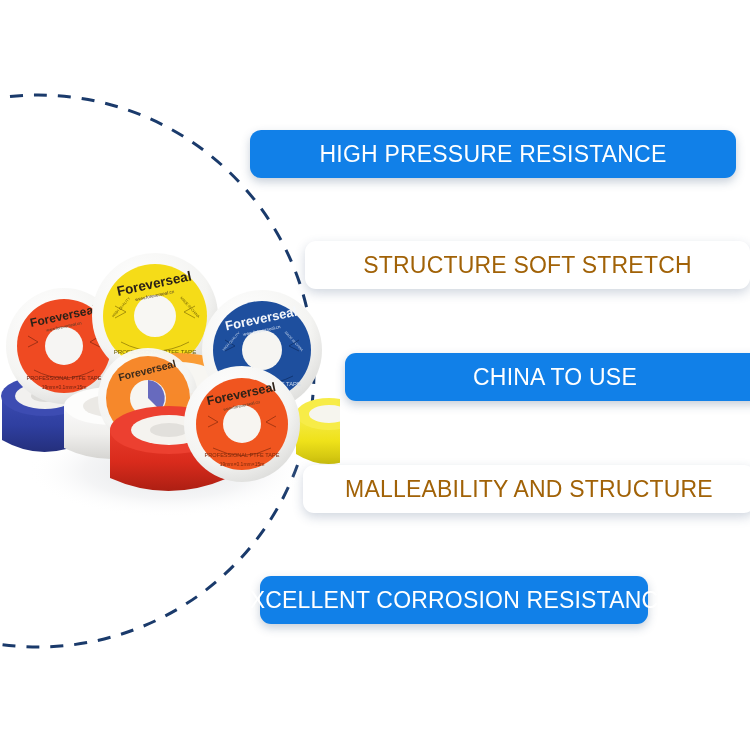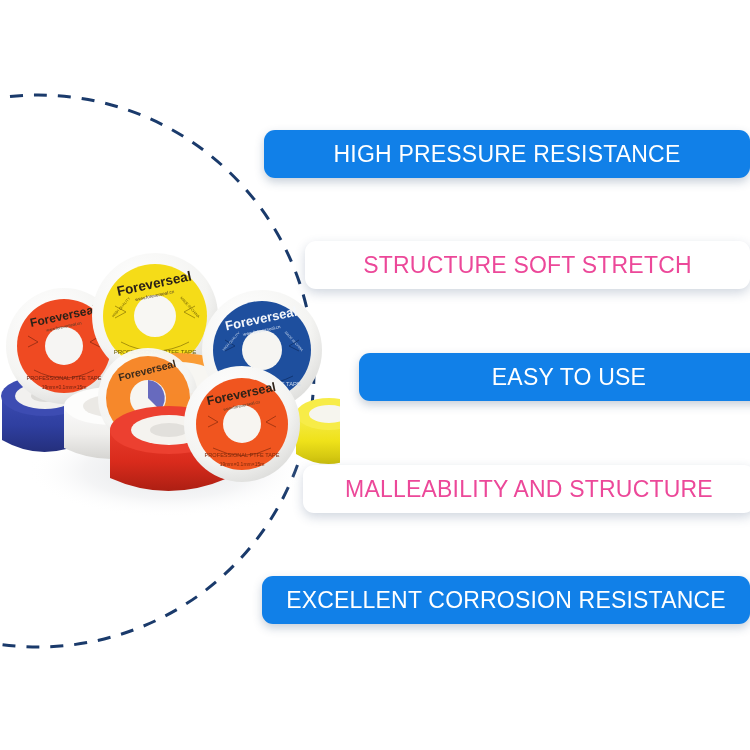--- a/index.html
+++ b/index.html
@@ -55,38 +55,37 @@
   }
   .banner .banner-label {
     font-size: 23px;
     font-weight: 400;
     white-space: nowrap;
     line-height: 1;
   }
   .banner.filled {
     background: #1180e8;
     box-shadow: 0 4px 10px rgba(40,70,110,0.26);
-    margin-left: 14px;
   }
   .banner.filled .banner-label {
     color: #ffffff;
   }
   .banner.outline {
     background: #ffffff;
     box-shadow: 0 4px 11px rgba(40,70,110,0.22);
   }
   .banner.outline .banner-label {
-    color: #ec4899;
+    color: #a16207;
   }
 
   #banner-0 { left: 250px; top: 130px; width: 486px; }
   #banner-1 { left: 305px; top: 241px; width: 445px; }
   #banner-2 { left: 345px; top: 353px; width: 420px; }
   #banner-3 { left: 303px; top: 465px; width: 452px; }
-  #banner-4 { left: 248px; top: 576px; width: 488px; }
+  #banner-4 { left: 260px; top: 576px; width: 388px; }
 </style>
 </head>
 <body>
 
 <div id="stage">
 
   <svg id="dashed-circle" viewBox="0 0 566 566" xmlns="http://www.w3.org/2000/svg">
     <circle cx="283" cy="283" r="276" fill="none" stroke="#1a3a6b" stroke-width="3" stroke-dasharray="13 11" stroke-linecap="butt"></circle>
   </svg>
 
@@ -241,21 +240,21 @@
 
   <div class="banner filled" id="banner-0">
     <span class="banner-label">HIGH PRESSURE RESISTANCE</span>
   </div>
 
   <div class="banner outline" id="banner-1">
     <span class="banner-label">STRUCTURE SOFT STRETCH</span>
   </div>
 
   <div class="banner filled" id="banner-2">
-    <span class="banner-label">EASY TO USE</span>
+    <span class="banner-label">CHINA TO USE</span>
   </div>
 
   <div class="banner outline" id="banner-3">
     <span class="banner-label">MALLEABILITY AND STRUCTURE</span>
   </div>
 
   <div class="banner filled" id="banner-4">
     <span class="banner-label">EXCELLENT CORROSION RESISTANCE</span>
   </div>
 

